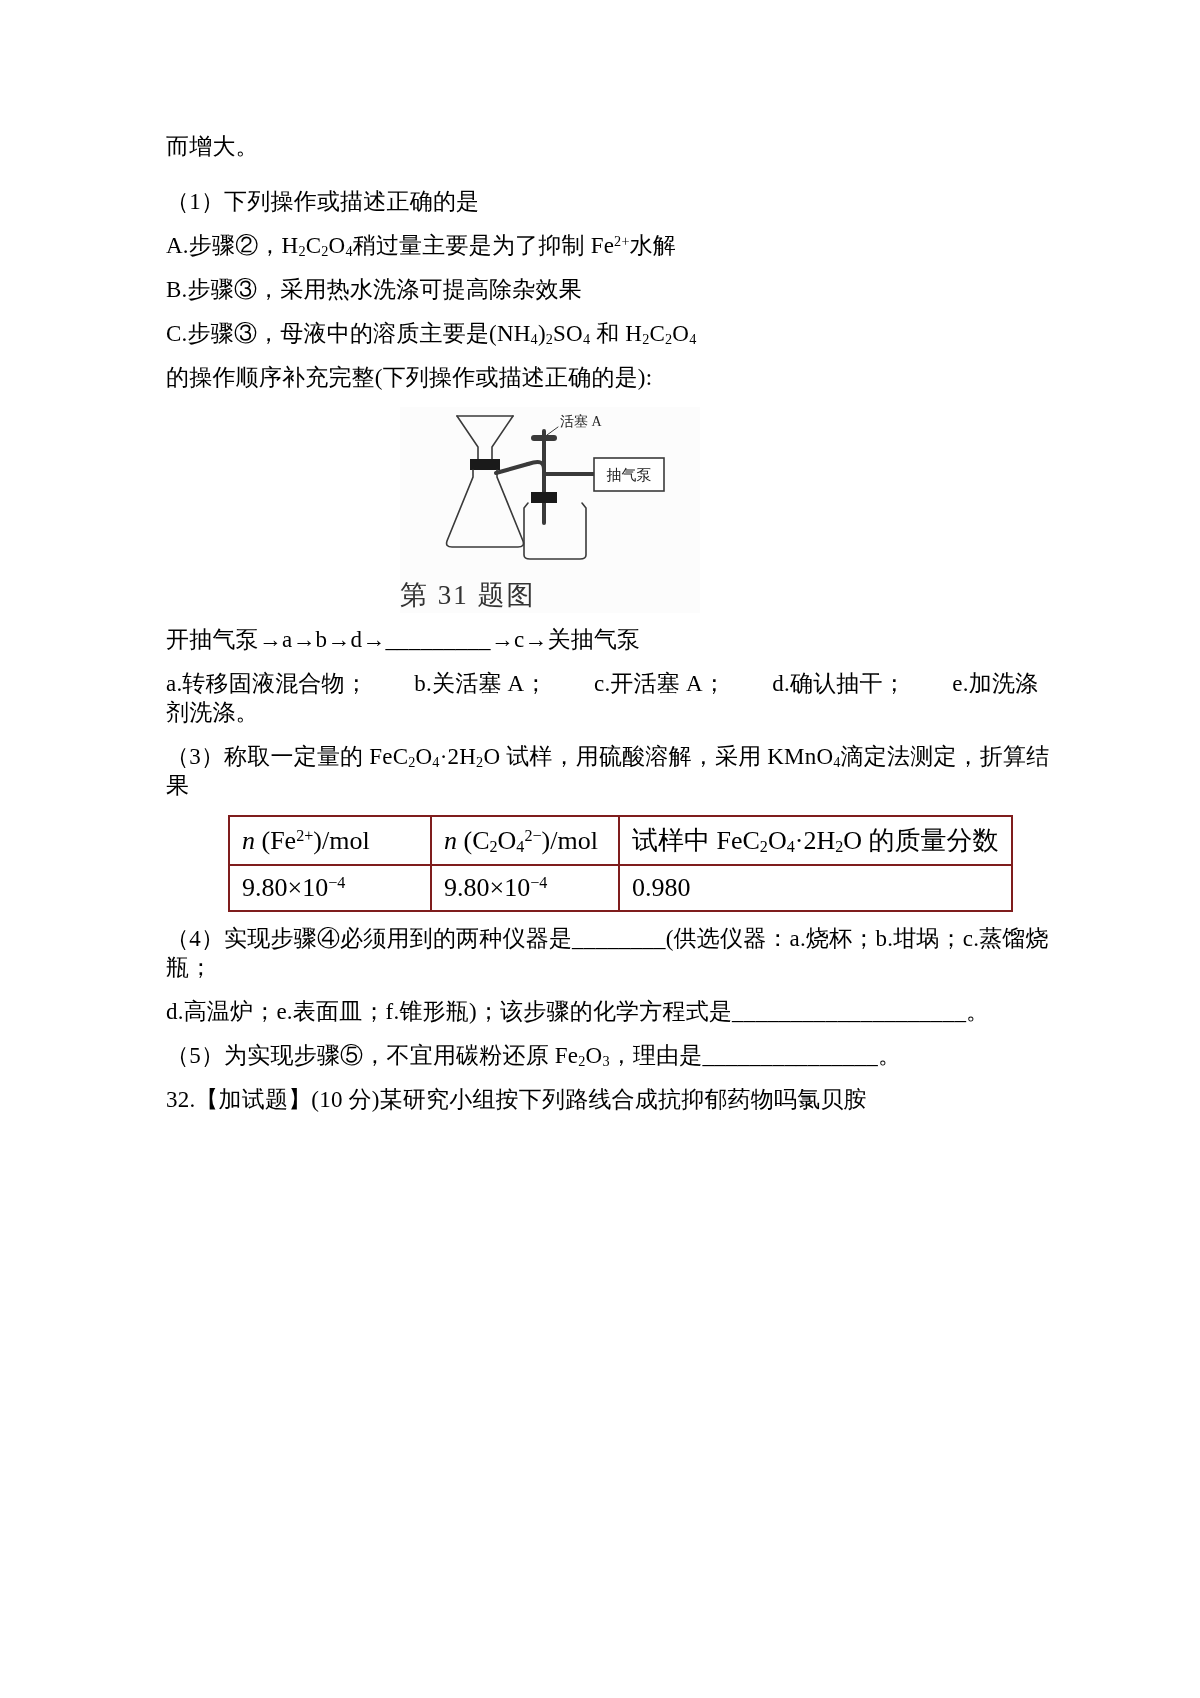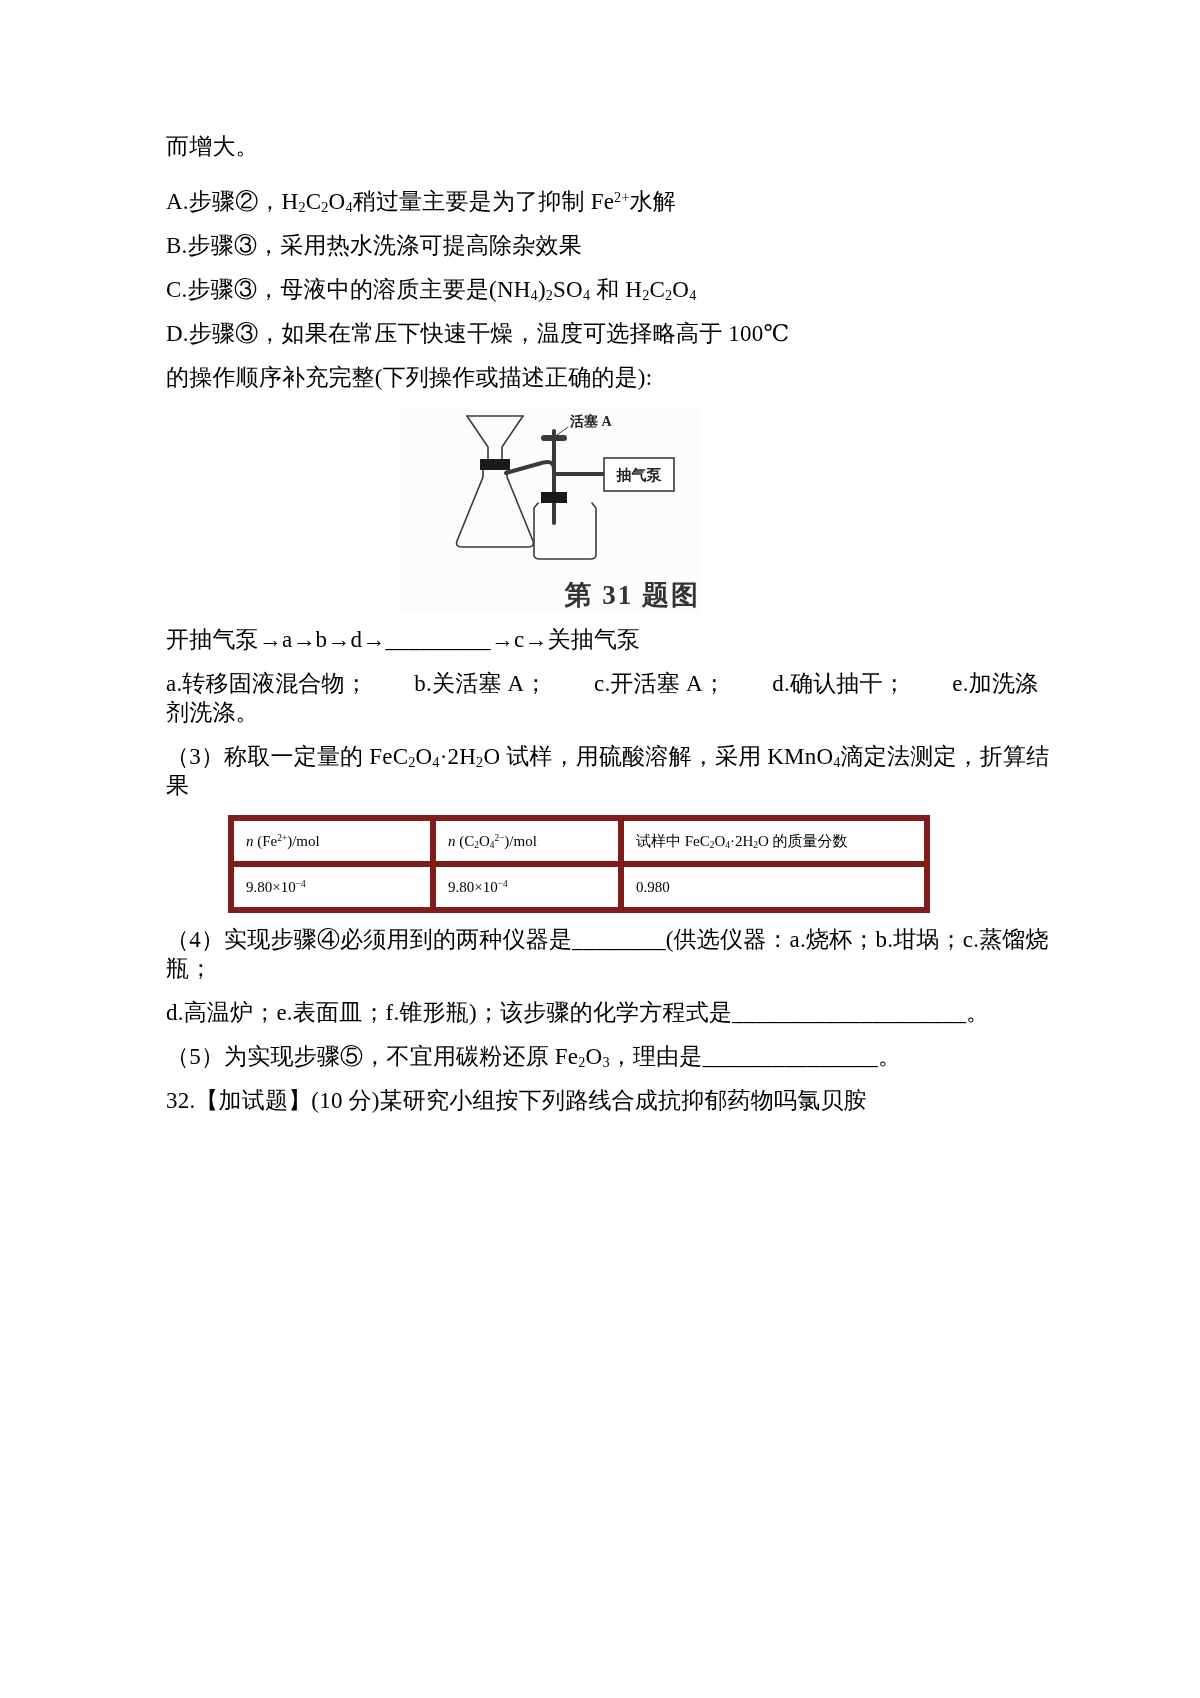--- a/index.html
+++ b/index.html
@@ -24,58 +24,57 @@
   }
   p.mb-lg { margin-bottom: 26px; }
   sub, sup { font-size: 0.62em; line-height: 0; }
   sup { vertical-align: 0.5em; }
   sub { vertical-align: -0.2em; }
   i { font-style: italic; }
 
   .figure {
     width: 300px;
     margin: 6px 0 12px 234px;
-    text-align: right;
+    text-align: left;
     background: #fcfcfc;
-    font-weight: bold;
   }
   .figure .caption {
     font-size: 27px;
     color: #333;
     margin-top: 4px;
     letter-spacing: 2px;
   }
 
   table.results {
     border-collapse: collapse;
     margin: 2px 0 12px 62px;
     table-layout: fixed;
   }
   table.results td {
-    border: 6px solid #7f1d1d;
-    font-size: 15px;
+    border: 2px solid #7f1d1d;
+    font-size: 26px;
     padding: 6px 12px;
     height: 46px;
     vertical-align: middle;
     white-space: nowrap;
   }
   td.c1 { width: 202px; }
   td.c2 { width: 188px; }
   td.c3 { width: 306px; }
 </style>
 </head>
 <body>
 
 <div class="page">
 
   <p class="line mb-lg">而增大。</p>
+  <p class="line">（1）下列操作或描述正确的是</p>
   <p class="line">A.步骤②，H<sub>2</sub>C<sub>2</sub>O<sub>4</sub>稍过量主要是为了抑制 Fe<sup>2+</sup>水解</p>
   <p class="line">B.步骤③，采用热水洗涤可提高除杂效果</p>
   <p class="line">C.步骤③，母液中的溶质主要是(NH<sub>4</sub>)<sub>2</sub>SO<sub>4</sub> 和 H<sub>2</sub>C<sub>2</sub>O<sub>4</sub></p>
-  <p class="line">D.步骤③，如果在常压下快速干燥，温度可选择略高于 100℃</p>
   <p class="line">的操作顺序补充完整(下列操作或描述正确的是):</p>
 
   <div class="figure">
     <svg width="290" height="162" viewBox="0 0 290 162">
       <g stroke="#3a3a3a" stroke-width="1.6" fill="none" stroke-linecap="round">
 
         <path d="M57,9 L113,9"></path>
         <path d="M57,9 L78,40 L78,52"></path>
         <path d="M113,9 L92,40 L92,52"></path>
 

